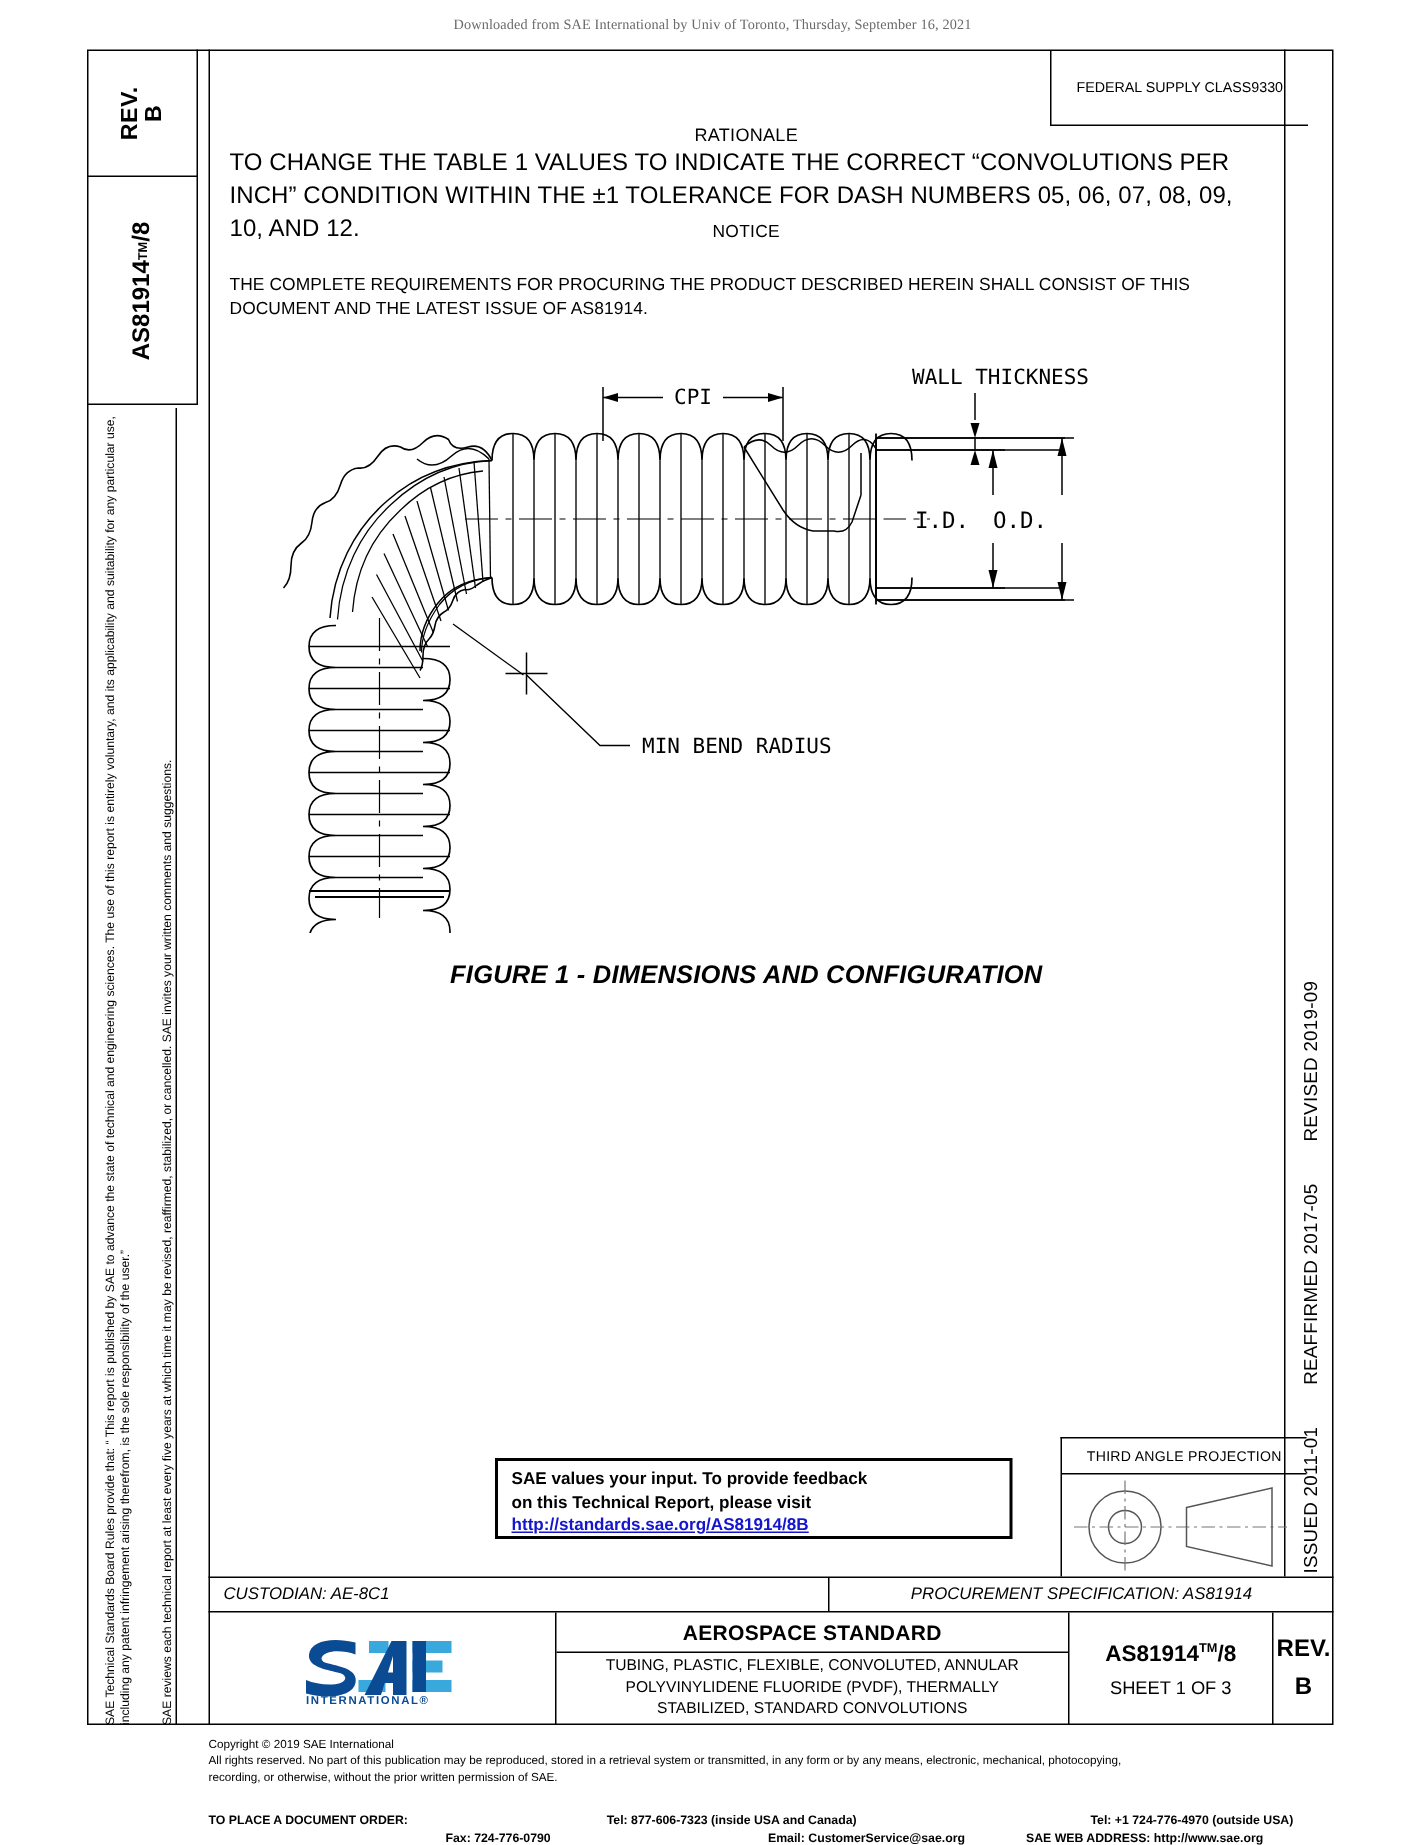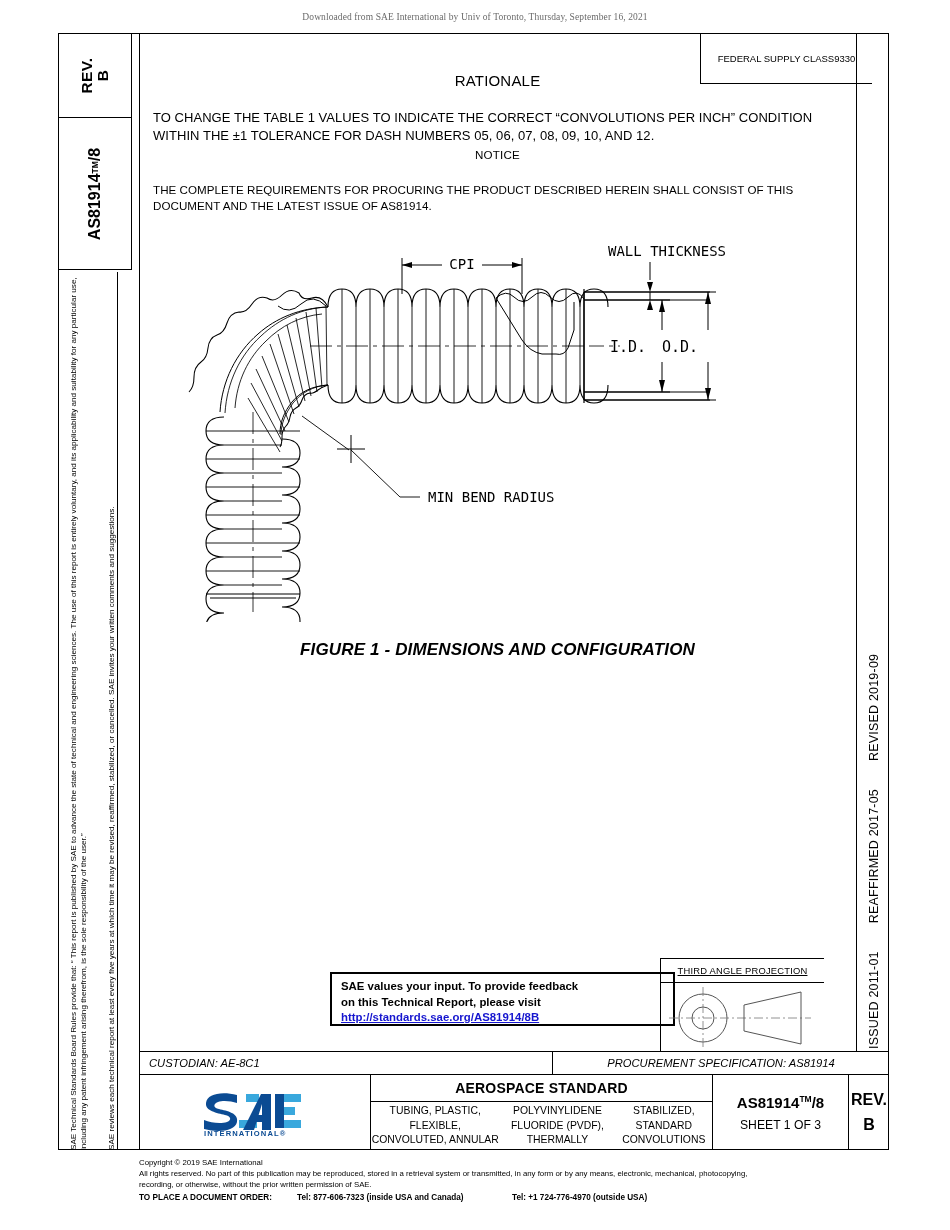--- a/index.html
+++ b/index.html
@@ -109,26 +109,26 @@
   .fsc{
     position:absolute;left:700px;top:34px;width:172px;height:50px;
     border-left:1.6px solid #000;border-bottom:1.6px solid #000;
     box-sizing:border-box;
     display:flex;flex-direction:row;align-items:center;justify-content:center;
     font-size:9.5px;line-height:1.45;
   }
 
   
   .rationale-h{
-    position:absolute;left:139px;top:72px;width:717px;
-    text-align:center;font-size:15px;letter-spacing:.2px;
+    position:absolute;left:139px;top:83px;width:717px;
+    text-align:center;font-size:12px;letter-spacing:.2px;
   }
   .rationale-b{
-    position:absolute;left:153px;top:109px;width:690px;
-    font-size:13px;line-height:1.38;letter-spacing:.05px;
+    position:absolute;left:153px;top:98px;width:690px;
+    font-size:16px;line-height:1.38;letter-spacing:.05px;
   }
   .notice-h{
     position:absolute;left:139px;top:148px;width:717px;
     text-align:center;font-size:11.6px;letter-spacing:.2px;
   }
   .notice-b{
     position:absolute;left:153px;top:182px;width:700px;
     font-size:11.6px;line-height:1.38;letter-spacing:.05px;
   }
 
@@ -144,23 +144,23 @@
   .feedback{
     position:absolute;left:330px;top:972px;width:345px;height:54px;
     border:2.2px solid #000;box-sizing:border-box;
     padding:5px 0 0 9px;
     font-size:11.4px;font-weight:bold;line-height:1.36;
   }
   .feedback a{color:#1515cf;text-decoration:underline;}
 
   
   .tap{
-    position:absolute;left:660px;top:958px;width:164px;height:93px;
+    position:absolute;left:707px;top:958px;width:164px;height:93px;
     box-sizing:border-box;
-    border-top:1.6px solid #000;border-left:1.6px solid #000;text-decoration:underline;
+    border-top:1.6px solid #000;border-left:1.6px solid #000;
   }
   .tap-title{
     height:23px;border-bottom:1.6px solid #000;
     display:flex;align-items:center;justify-content:center;
     font-size:9.4px;letter-spacing:.2px;
   }
   .tap-body{position:relative;height:70px;}
 
   
   .cust-row{
@@ -188,42 +188,42 @@
   .tb-mid{
     width:342px;border-right:1.6px solid #000;box-sizing:border-box;
     display:flex;flex-direction:column;
   }
   .tb-mid-top{
     height:26px;border-bottom:1.6px solid #000;
     display:flex;align-items:center;justify-content:center;
     font-size:14px;font-weight:bold;letter-spacing:.2px;
   }
   .tb-mid-bot{
-    flex:1;display:flex;flex-direction:row;align-items:center;justify-content:center;
+    flex:1;display:flex;flex-direction:column;align-items:center;justify-content:center;
     font-size:10.4px;line-height:1.4;text-align:center;
   }
   .tb-doc{
     width:136px;border-right:1.6px solid #000;box-sizing:border-box;
     display:flex;flex-direction:column;align-items:center;justify-content:center;
     gap:7px;
   }
   .tb-doc-num{font-size:15px;font-weight:bold;white-space:nowrap;}
   .tb-doc-num sup{font-size:8.5px;vertical-align:super;}
   .tb-doc-sheet{font-size:12.2px;}
   .tb-rev{
     flex:1;display:flex;flex-direction:column;align-items:center;justify-content:center;
     gap:7px;font-size:16px;font-weight:bold;
   }
 
   
   .footer{
     position:absolute;left:139px;top:1157px;width:760px;
     font-size:7.8px;line-height:1.42;
   }
-  .footer .f-order{margin-top:2px;display:flex;font-weight:bold;font-size:8.2px;}
+  .footer .f-order{margin-top:18px;display:flex;font-weight:bold;font-size:8.2px;justify-content:space-between;}
   .f-c1{width:158px;}
   .f-c2{width:215px;font-weight:bold;}
   .f-c3{width:172px;font-weight:bold;}
   .f-c4{font-weight:bold;}
   .f-row2{display:flex;font-weight:bold;font-size:8.2px;}
 </style>
 </head>
 <body>
 
 <div class="page">
@@ -544,15 +544,21 @@
 
   <div class="footer">
     <div>Copyright © 2019 SAE International</div>
     <div>All rights reserved. No part of this publication may be reproduced, stored in a retrieval system or transmitted, in any form or by any means, electronic, mechanical, photocopying,</div>
     <div>recording, or otherwise, without the prior written permission of SAE.</div>
     <div class="f-order">
       <div class="f-c1">TO PLACE A DOCUMENT ORDER:</div>
       <div class="f-c2">Tel: 877-606-7323 (inside USA and Canada)</div>
       <div class="f-c3">Tel: +1 724-776-4970 (outside USA)</div>
     </div>
+    <div class="f-row2">
+      <div class="f-c1"></div>
+      <div class="f-c2">Fax: 724-776-0790</div>
+      <div class="f-c3">Email: CustomerService@sae.org</div>
+      <div class="f-c4">SAE WEB ADDRESS: http://www.sae.org</div>
+    </div>
   </div>
 
 </div>
 
 </body></html>

